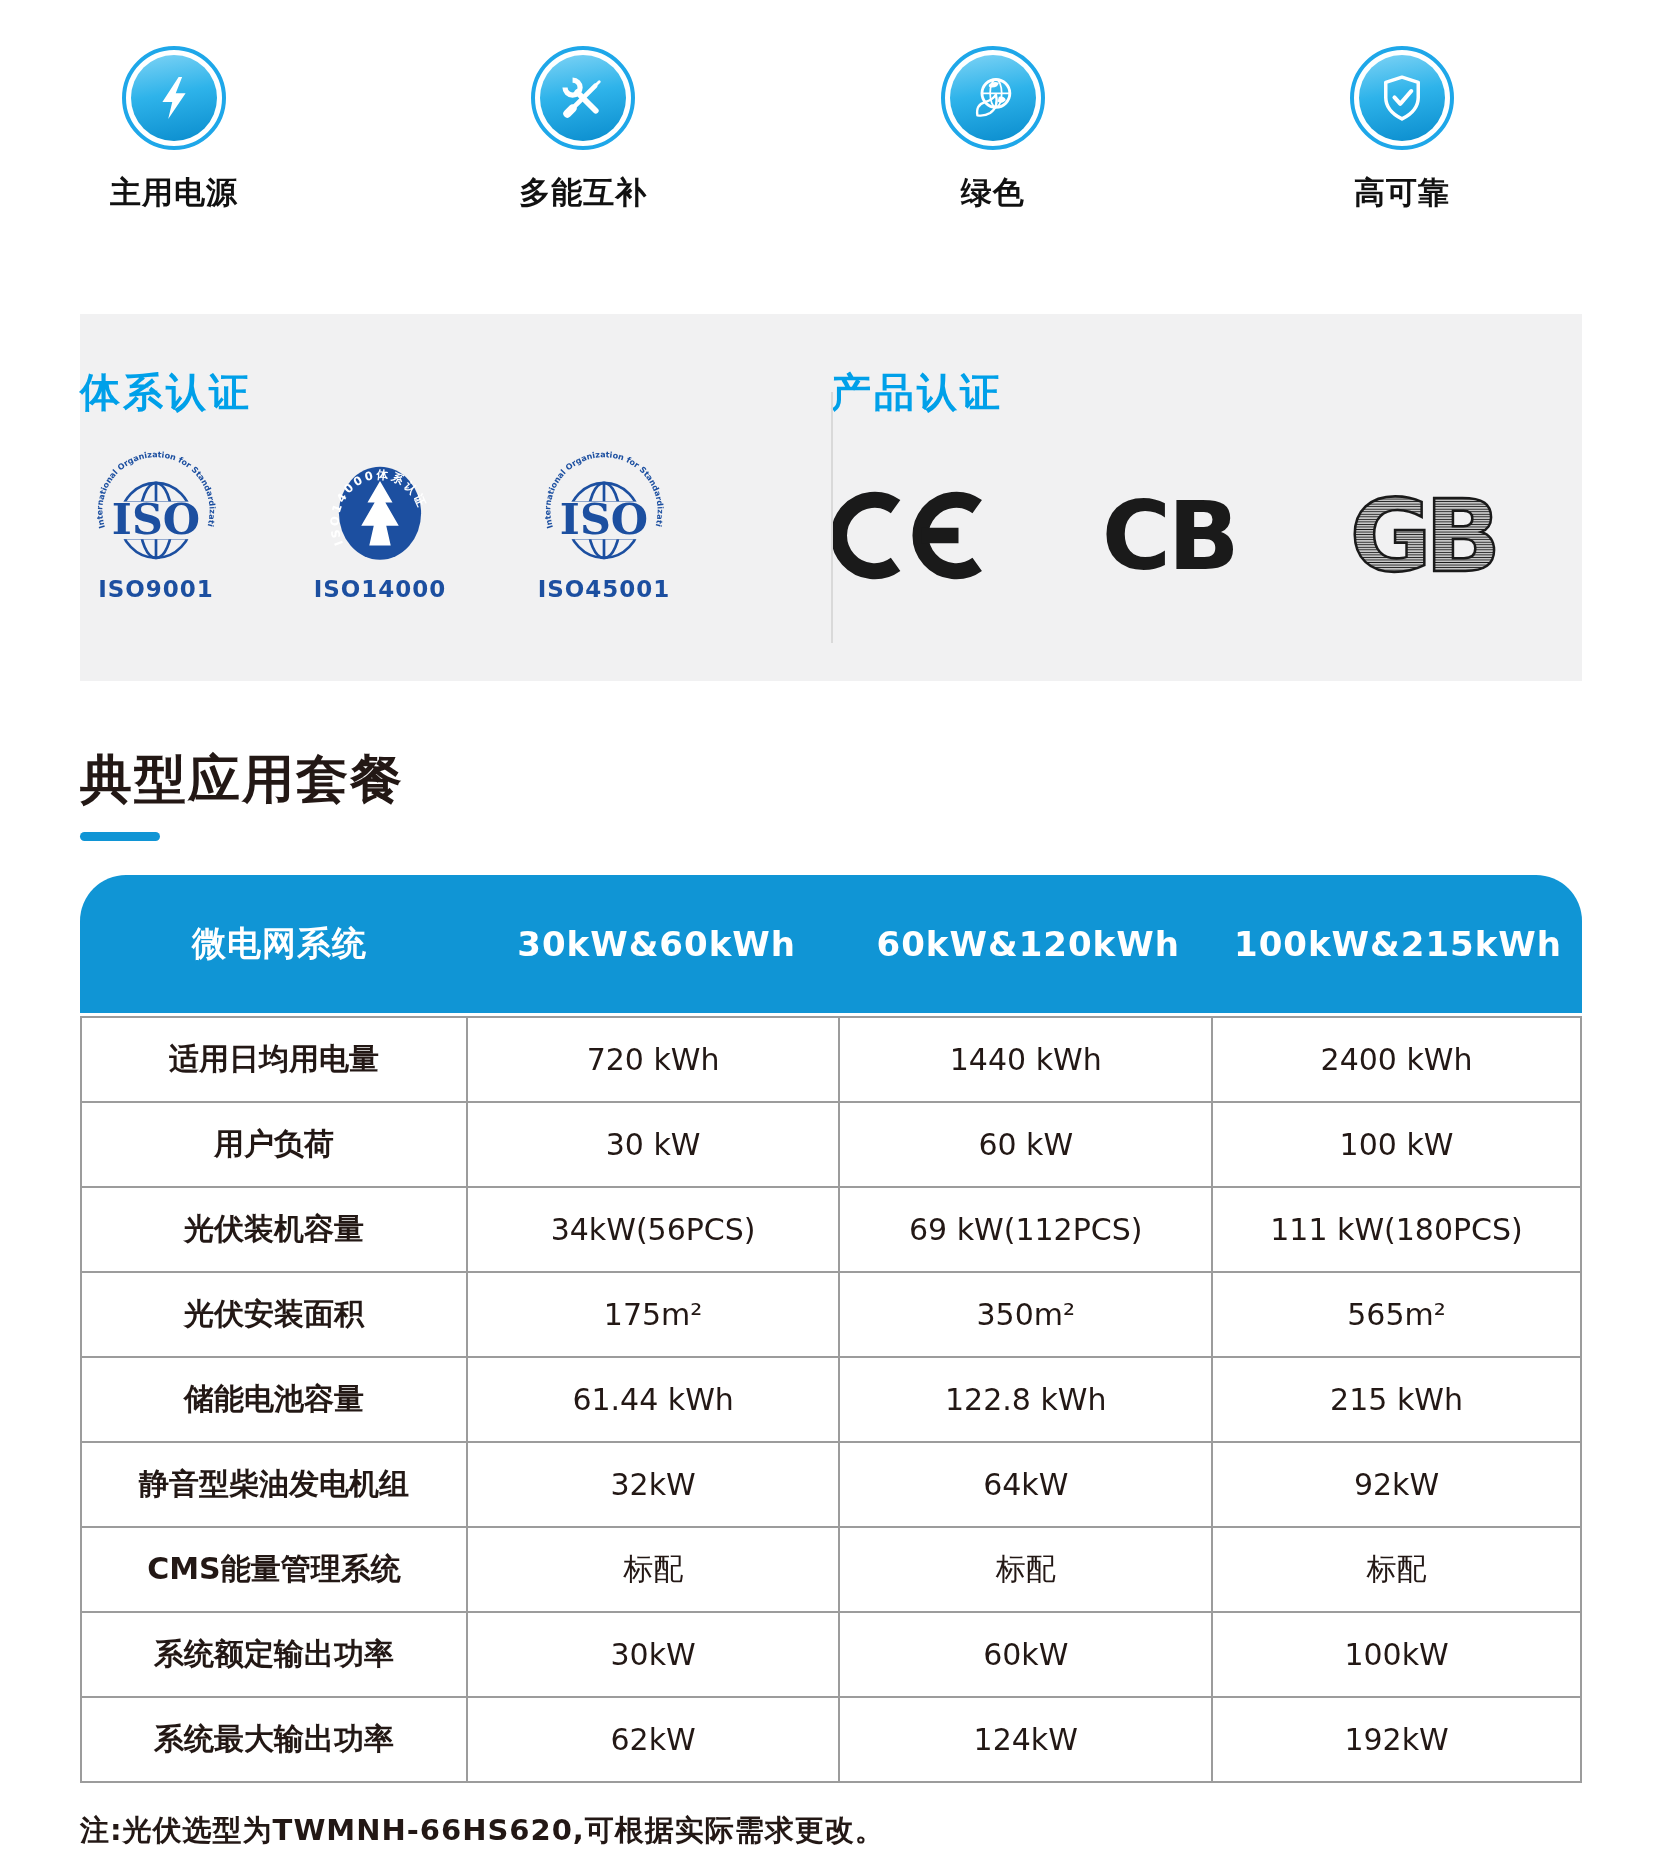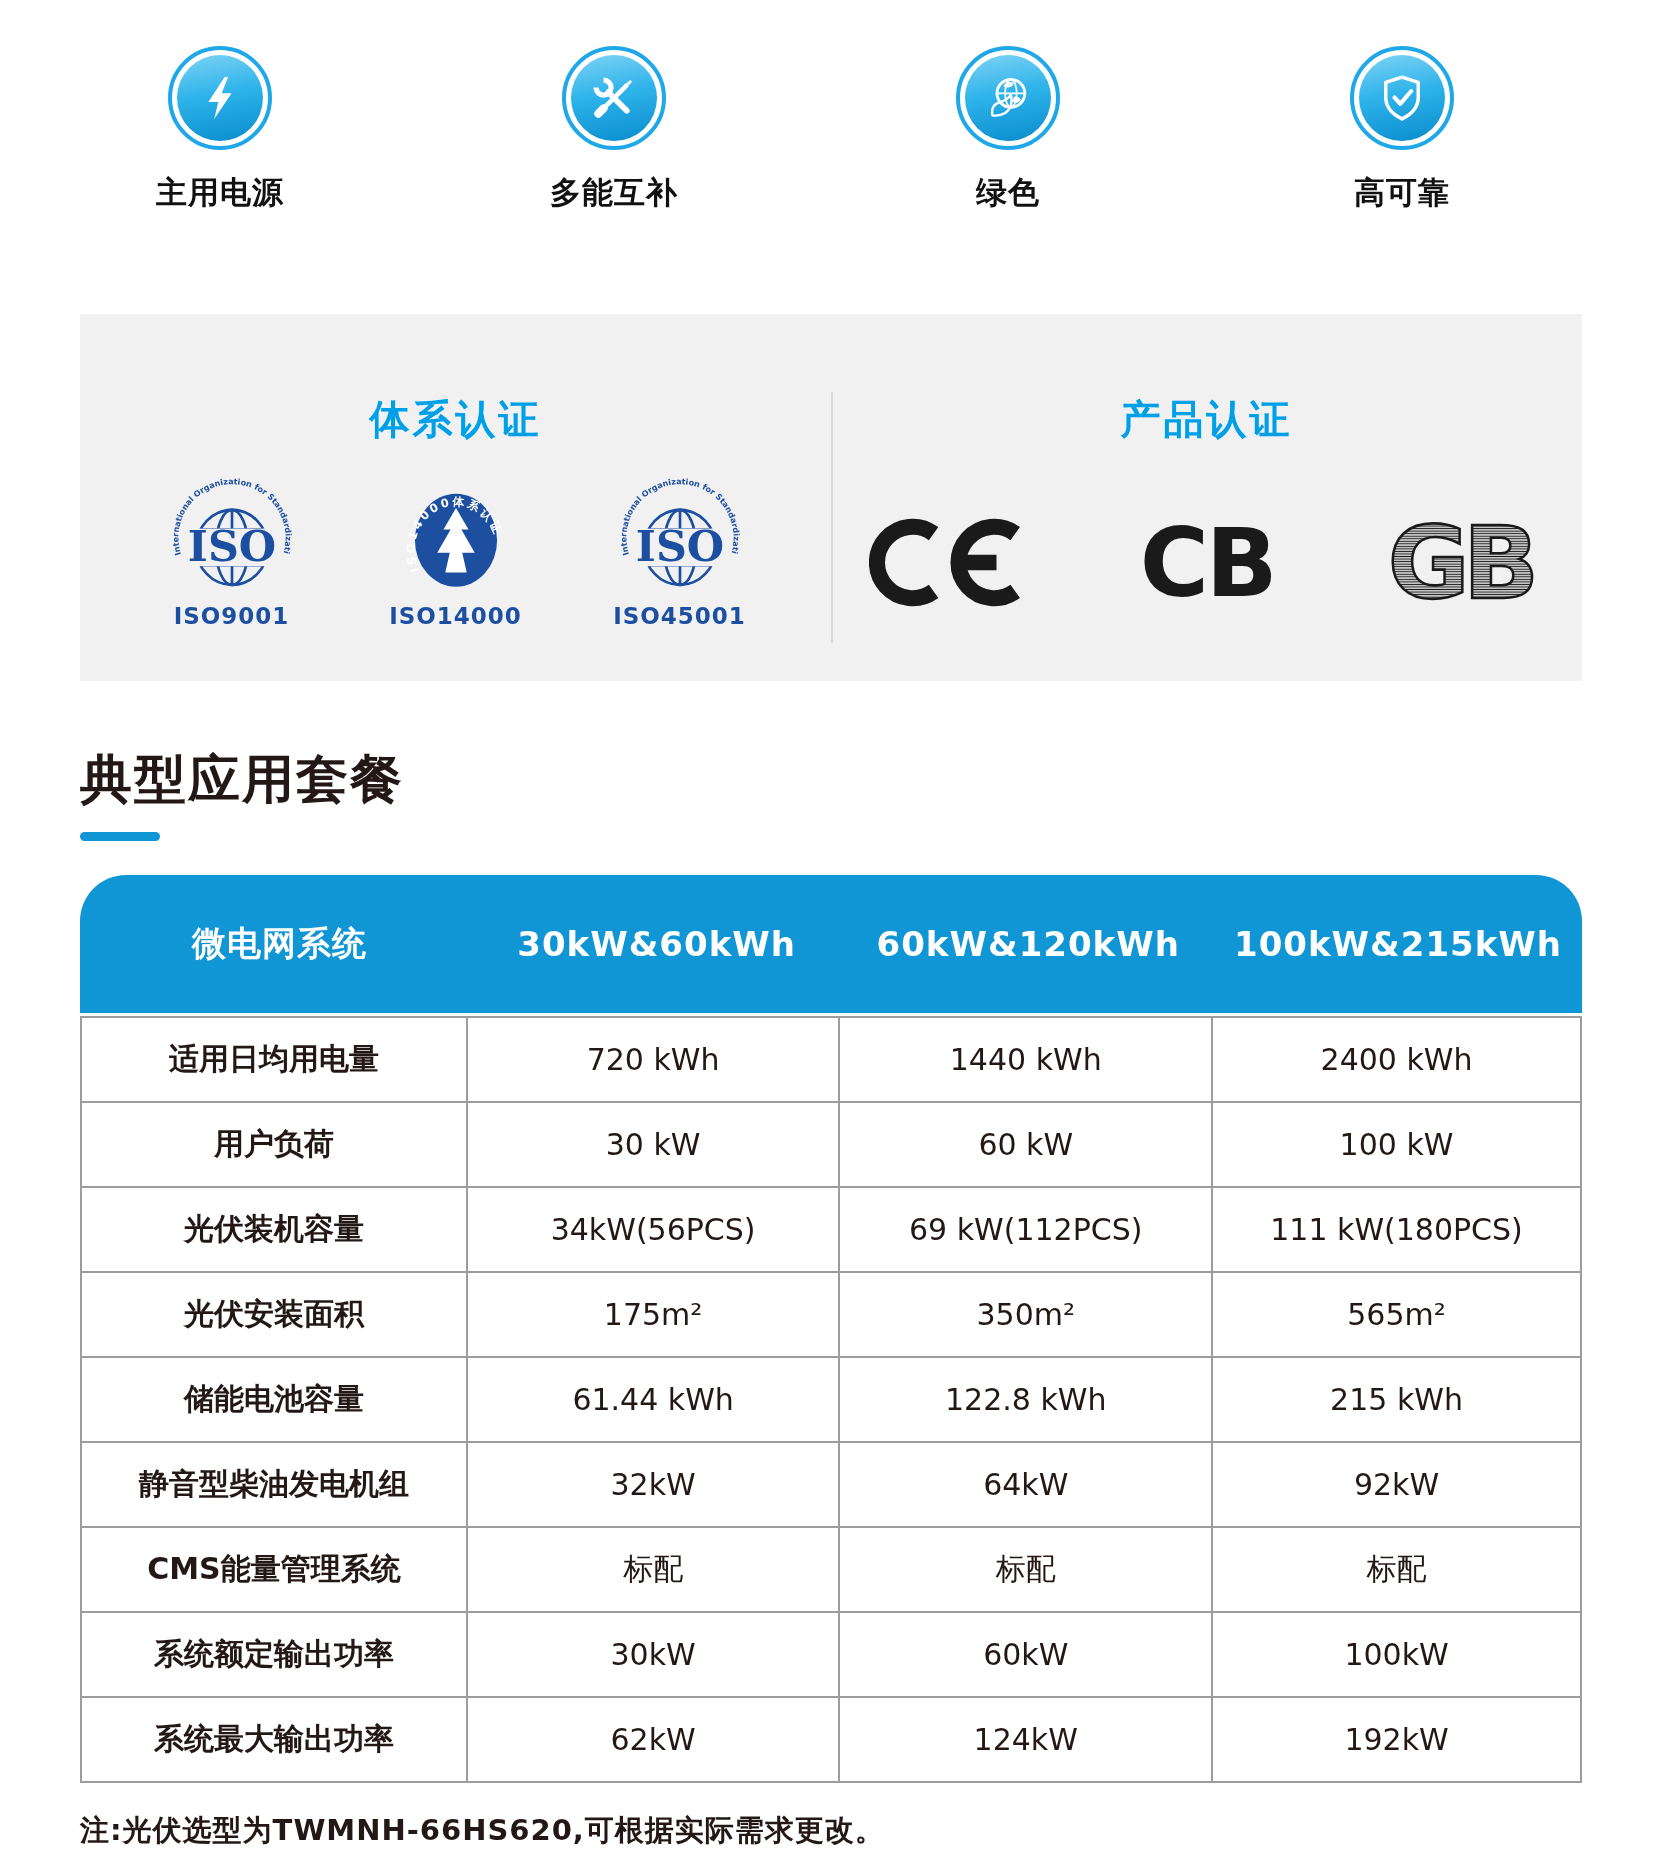--- a/index.html
+++ b/index.html
@@ -4,38 +4,38 @@
 <style>
   html,body{margin:0;padding:0;}
   body{
     width:1662px;height:1874px;background:#ffffff;
     font-family:"DejaVu Sans","Liberation Sans",sans-serif;
     color:#231815;
   }
   .page{position:relative;width:1662px;height:1874px;overflow:hidden;}
 
   
-  .features{display:flex;justify-content:space-between;padding:46px 150px 0 110px;}
+  .features{display:flex;justify-content:space-between;padding:46px 150px 0 64px;}
   .feature{width:220px;display:flex;flex-direction:column;align-items:center;}
   .icon-outer{
     width:104px;height:104px;border:4px solid #1ea7e9;border-radius:50%;
     background:#fff;display:flex;align-items:center;justify-content:center;box-sizing:border-box;
   }
   .icon-inner{
     width:86px;height:86px;border-radius:50%;
     background:linear-gradient(170deg,#7ed3f5 0%,#2eb3ea 45%,#0a8ccd 100%);
     display:flex;align-items:center;justify-content:center;
   }
   .icon-inner svg{width:58px;height:58px;display:block;}
   .feature-label{margin-top:22px;font-size:31px;font-weight:bold;color:#111;letter-spacing:1px;}
 
   
   .cert-panel{position:relative;margin:100px 80px 0 80px;height:367px;background:#f1f1f2;display:flex;}
   .cert-divider{position:absolute;left:50%;top:78px;bottom:38px;width:2px;background:#d9d9d9;}
-  .cert-col{flex:1;display:flex;flex-direction:column;align-items:center;padding-top:85px;box-sizing:border-box;}
+  .cert-col{flex:1;display:flex;flex-direction:column;align-items:flex-start;padding-top:58px;box-sizing:border-box;}
   .cert-title{font-size:40px;font-weight:900;color:#00a0e9;letter-spacing:3px;line-height:1;}
   .badge-row{display:flex;gap:72px;margin-top:28px;align-items:flex-start;}
   .badge{display:flex;flex-direction:column;align-items:center;width:152px;}
   .badge svg{width:134px;height:134px;display:block;}
   .badge-label{margin-top:2px;font-size:23px;font-weight:bold;color:#1c4fa0;letter-spacing:1px;}
   .marks-row{display:flex;gap:88px;margin-top:68px;align-items:center;}
   .mark svg{display:block;}
 
   
   .section{margin:0 80px;}

